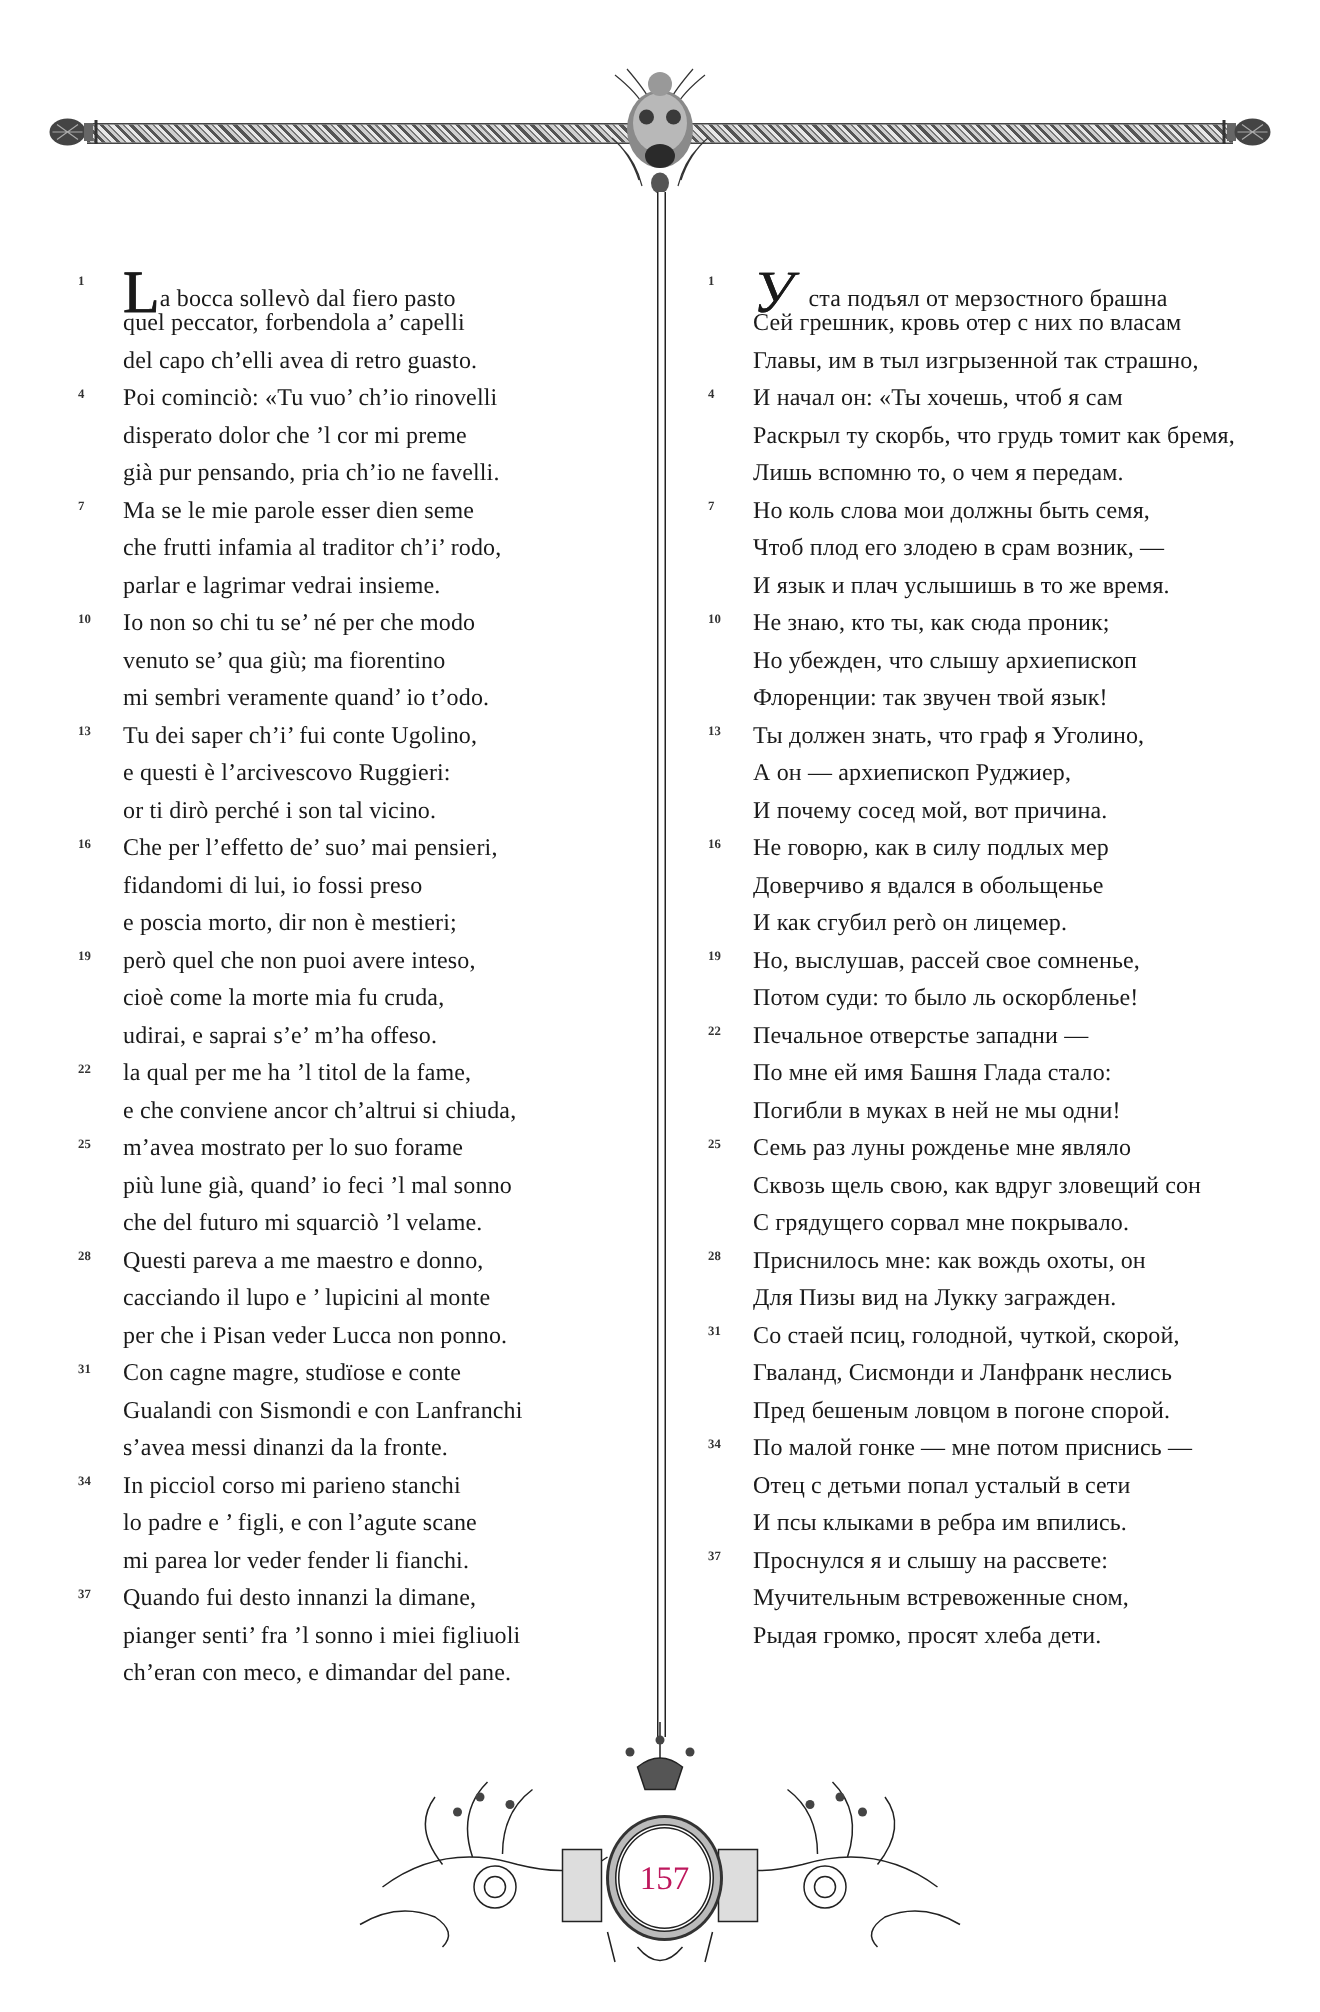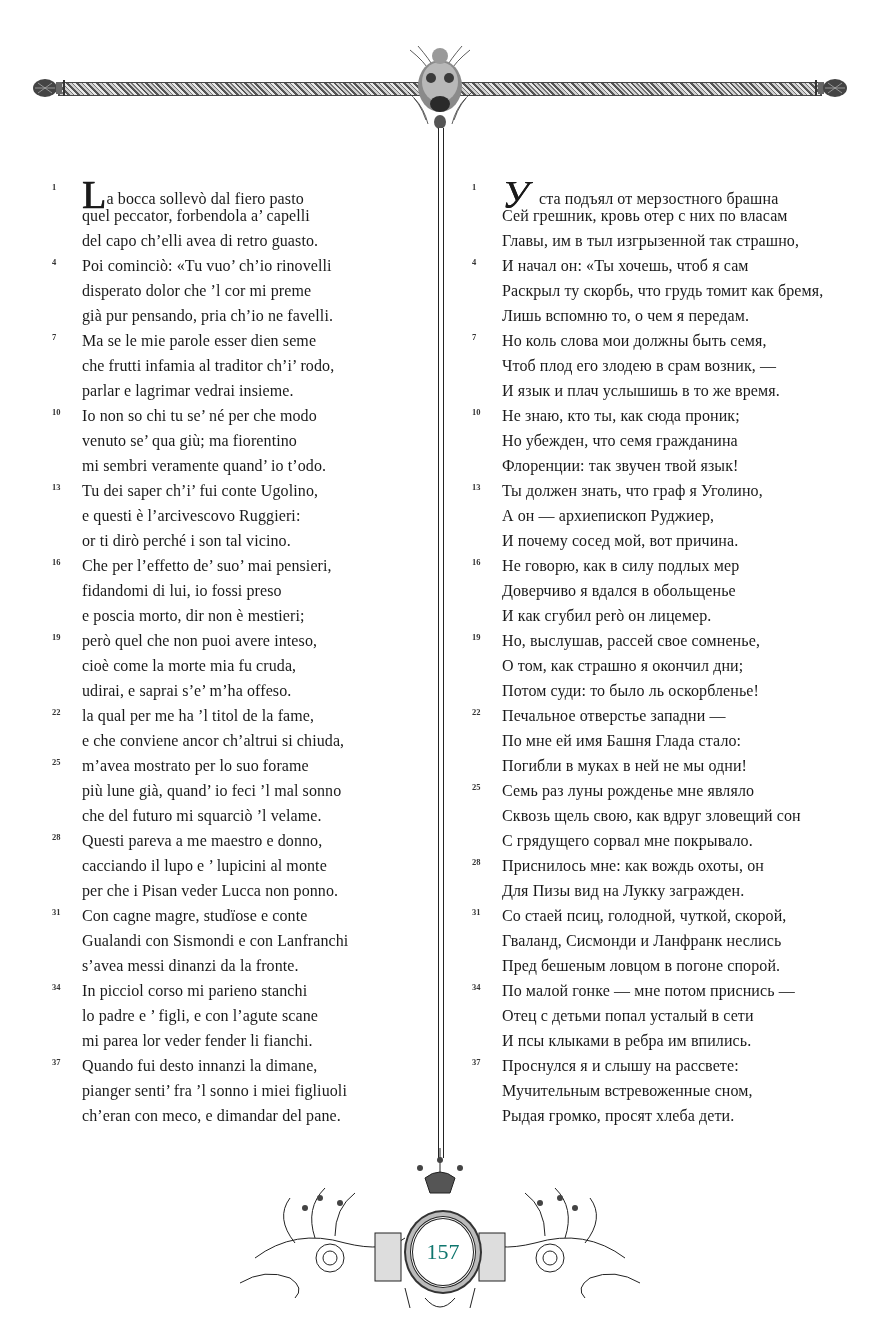--- a/index.html
+++ b/index.html
@@ -31,21 +31,21 @@
              -webkit-text-stroke: 0.5px #1a1a1a; color: #fff; text-shadow: 0 0 0 #1a1a1a; }
   .dropcap.solid { color: #1a1a1a; -webkit-text-stroke: 0; margin-right: 10px; font-style: italic; }
   .dropcap.outline { color: #1a1a1a; margin-right: 0px; }
 
   
   .footer { position: absolute; left: 235px; top: 1148px; width: 410px; height: 170px; }
   .medallion { position: absolute; left: 175px; top: 68px; width: 60px; height: 66px;
                border-radius: 50%; border: 3px double #222; background: #fff;
                box-shadow: 0 0 0 4px #bbb, 0 0 0 6px #333; display: flex; align-items: center;
                justify-content: center; }
-  .pagenum { font-size: 22px; font-family: "Liberation Serif", serif; color: #0f766e; }
+  .pagenum { font-size: 22px; font-family: "Liberation Serif", serif; color: #be185d; }
 </style>
 </head>
 <body>
 
 <div class="header">
   <div class="rod"></div>
   <svg class="finial left" viewBox="0 0 34 28">
     <ellipse cx="13" cy="14" rx="12" ry="9" fill="#444"></ellipse>
     <path d="M3 14 L23 14 M6 9 L20 19 M6 19 L20 9" stroke="#aaa" stroke-width="0.8"></path>
     <rect x="24" y="8" width="6" height="12" fill="#666"></rect>
@@ -169,39 +169,38 @@
     </div>
     <div class="tercet">
       <span class="vnum">7</span>
       <div class="line"><span>Но коль слова мои должны быть семя,</span></div>
       <div class="line"><span>Чтоб плод его злодею в срам возник, —</span></div>
       <div class="line"><span>И язык и плач услышишь в то же время.</span></div>
     </div>
     <div class="tercet">
       <span class="vnum">10</span>
       <div class="line"><span>Не знаю, кто ты, как сюда проник;</span></div>
-      <div class="line"><span>Но убежден, что семя гражданина</span></div>
+      <div class="line"><span>Но убежден, что слышу архиепископ</span></div>
       <div class="line"><span>Флоренции: так звучен твой язык!</span></div>
     </div>
     <div class="tercet">
       <span class="vnum">13</span>
       <div class="line"><span>Ты должен знать, что граф я Уголино,</span></div>
       <div class="line"><span>А он — архиепископ Руджиер,</span></div>
       <div class="line"><span>И почему сосед мой, вот причина.</span></div>
     </div>
     <div class="tercet">
       <span class="vnum">16</span>
       <div class="line"><span>Не говорю, как в силу подлых мер</span></div>
       <div class="line"><span>Доверчиво я вдался в обольщенье</span></div>
       <div class="line"><span>И как сгубил però он лицемер.</span></div>
     </div>
     <div class="tercet">
       <span class="vnum">19</span>
       <div class="line"><span>Но, выслушав, рассей свое сомненье,</span></div>
-      <div class="line"><span>О том, как страшно я окончил дни;</span></div>
       <div class="line"><span>Потом суди: то было ль оскорбленье!</span></div>
     </div>
     <div class="tercet">
       <span class="vnum">22</span>
       <div class="line"><span>Печальное отверстье западни —</span></div>
       <div class="line"><span>По мне ей имя Башня Глада стало:</span></div>
       <div class="line"><span>Погибли в муках в ней не мы одни!</span></div>
     </div>
     <div class="tercet">
       <span class="vnum">25</span>

